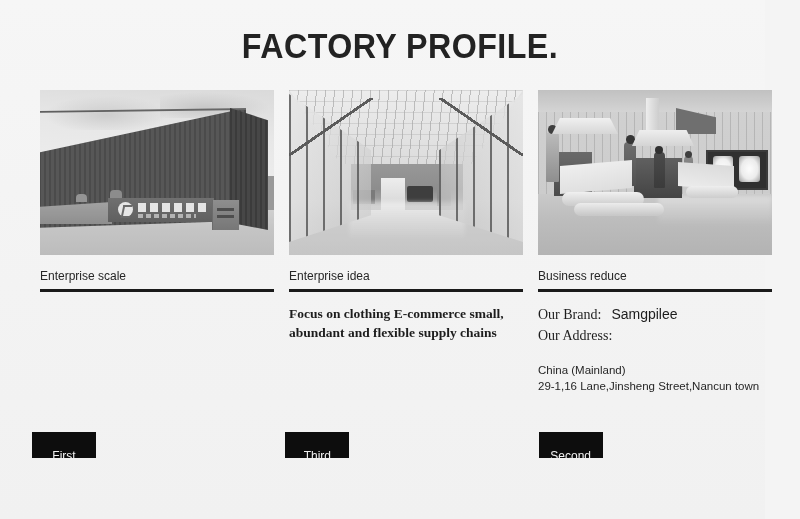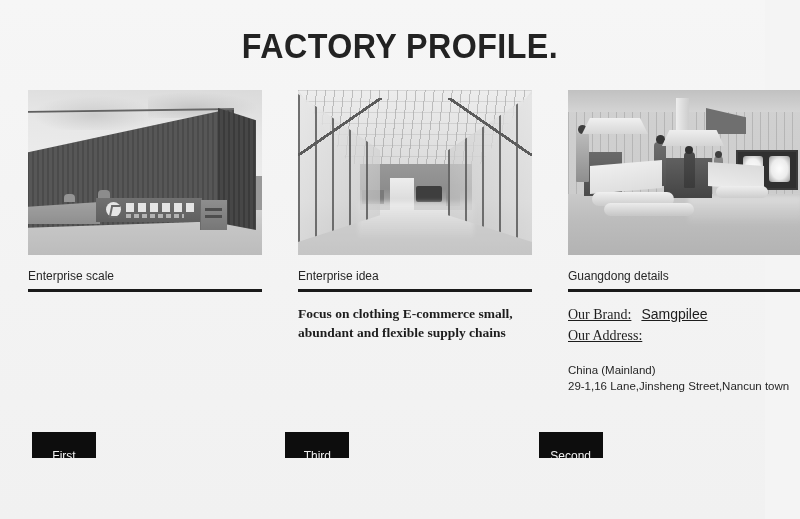--- a/index.html
+++ b/index.html
@@ -32,24 +32,24 @@
     font-weight: bold;
     font-size: 35px;
     letter-spacing: 0.5px;
     color: #232323;
     transform: scaleX(0.92);
   }
 
   
   .cols {
     position: absolute;
-    left: 28px; top: 90px;
+    left: 40px; top: 90px;
     width: 740px;
     display: flex;
-    gap: 36px;
+    gap: 15px;
   }
   .col {
     width: 234px;
     position: relative;
   }
 
   
   .photo {
     width: 234px;
     height: 165px;
@@ -359,21 +359,20 @@
     font-size: 13.5px;
     line-height: 19px;
     margin: 0;
   }
   .brandline {
     font-family: "Liberation Serif", serif;
     font-size: 14px;
     line-height: 21px;
     margin: 0;
     color: #1d1d1d;
-    text-decoration: underline;
   }
   .brandname {
     font-family: "Liberation Sans", sans-serif;
     font-size: 14px;
     padding-left: 10px;
     color: #1d1d1d;
   }
   .addr {
     margin-top: 16px;
     font-family: "Liberation Sans", sans-serif;
@@ -480,21 +479,21 @@
         <div class="layer p3-person p3-pC"></div>
         <div class="layer p3-person p3-pD"></div>
         <div class="layer p3-hood1"></div>
         <div class="layer p3-hood2"></div>
         <div class="layer p3-fab1"></div>
         <div class="layer p3-fab2"></div>
         <div class="layer p3-roll3"></div>
         <div class="layer p3-roll1"></div>
         <div class="layer p3-roll2"></div>
       </div>
-      <div class="sec-label">Guangdong details</div>
+      <div class="sec-label">Business reduce</div>
       <div class="rule"></div>
       <div class="body-wrap">
         <p class="brandline"><span>Our Brand:</span><span class="brandname">Samgpilee</span></p>
         <p class="brandline">Our Address:</p>
         <div class="addr">
           <div>China (Mainland)</div>
           <div>29-1,16 Lane,Jinsheng Street,Nancun town</div>
         </div>
       </div>
     </div>

